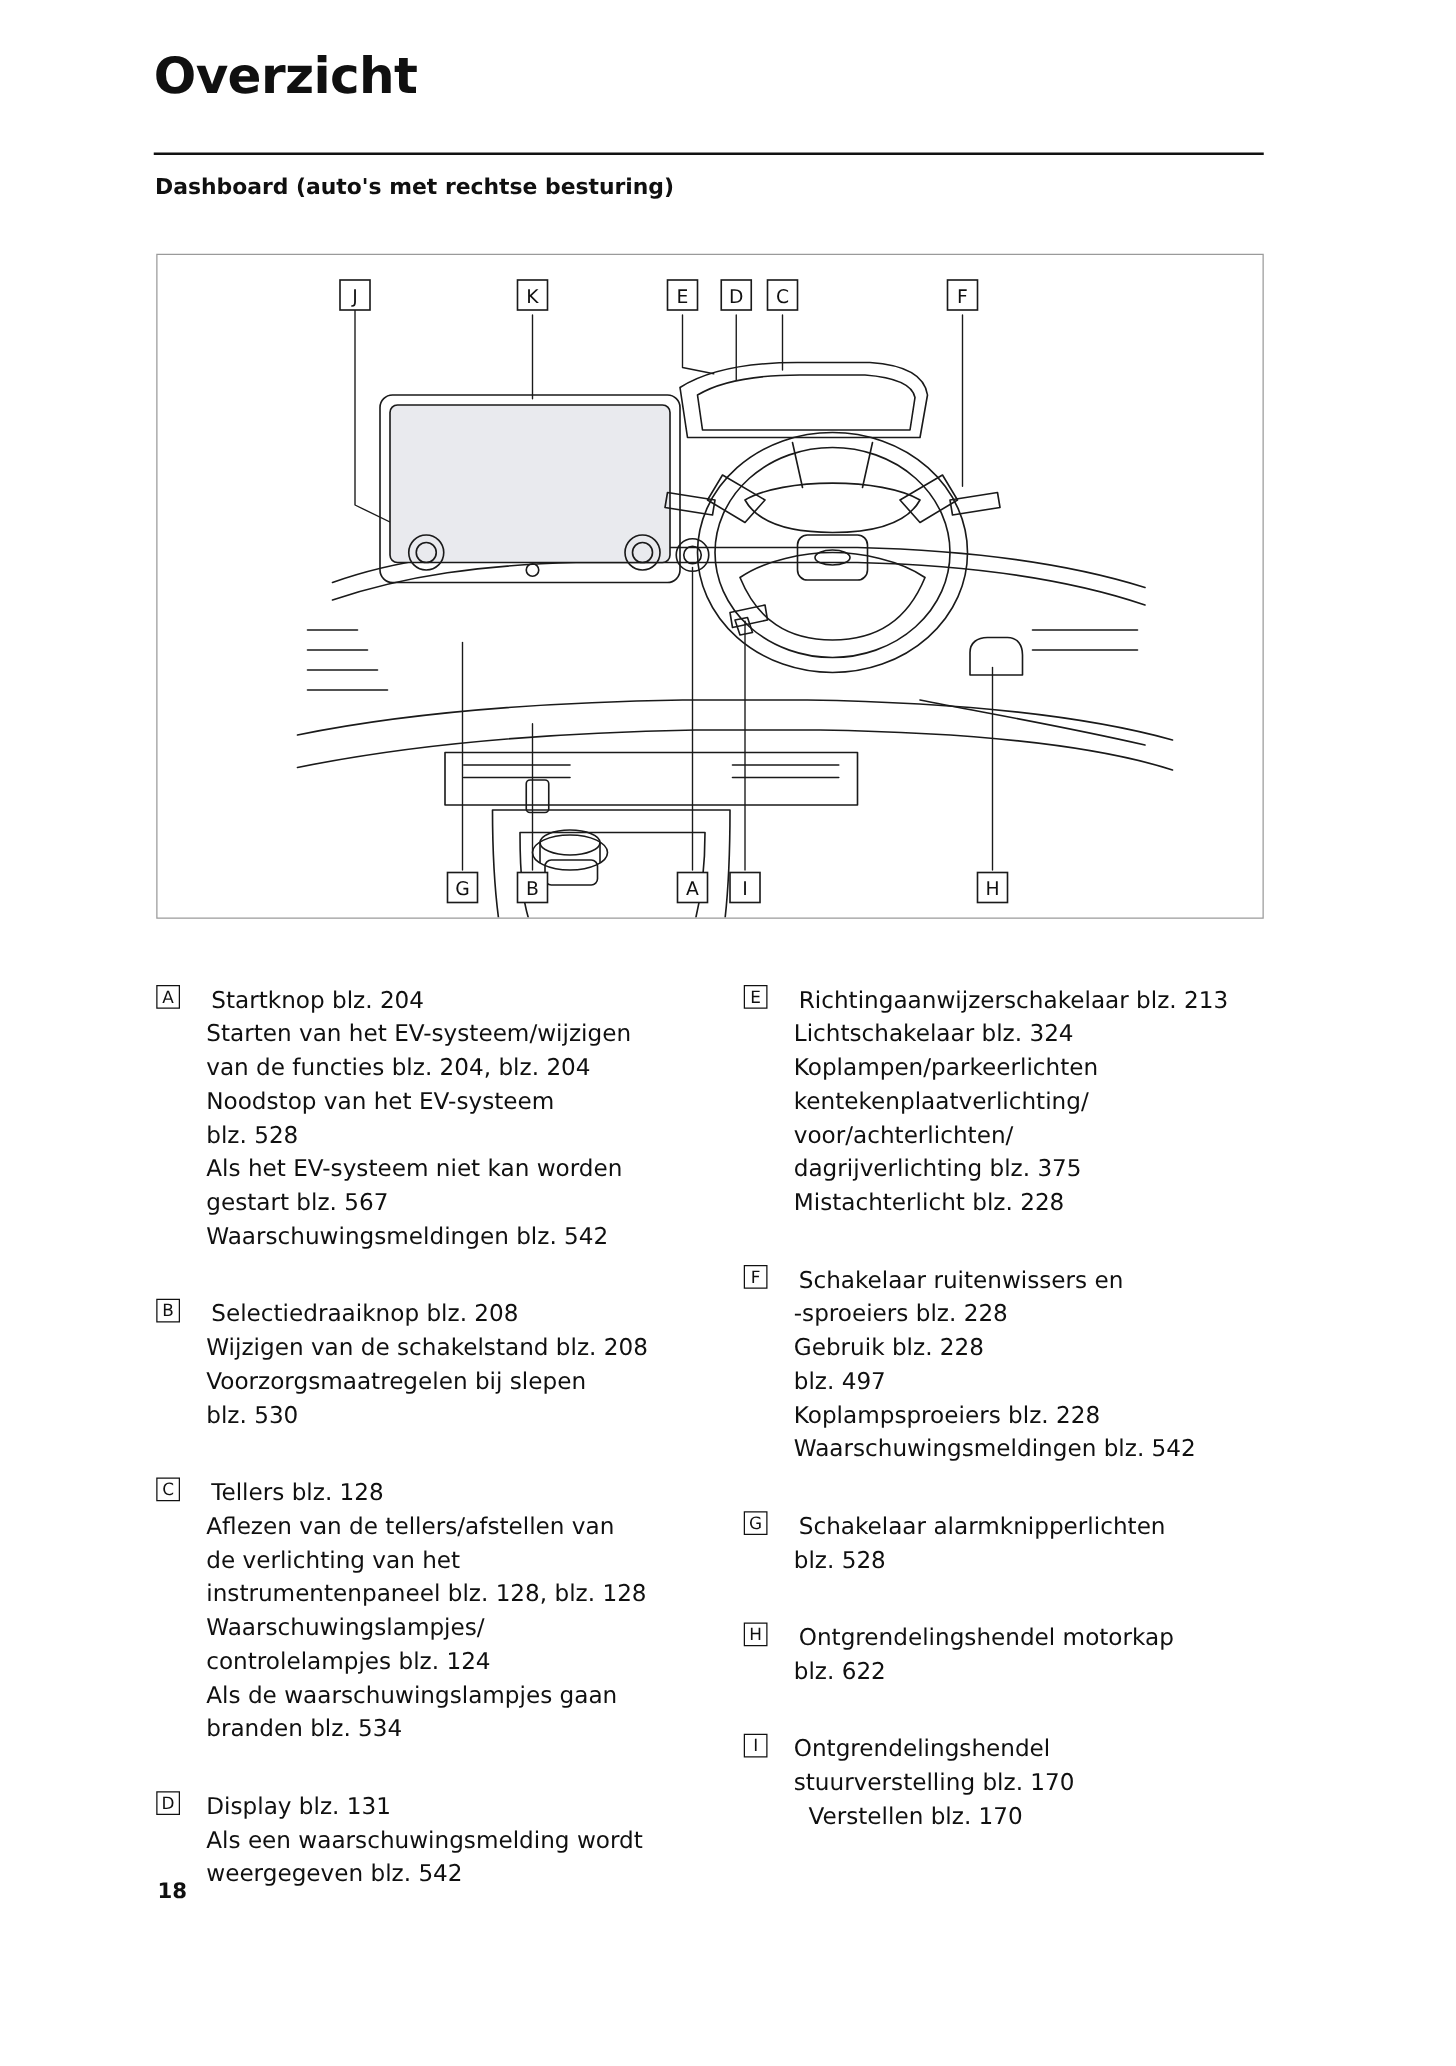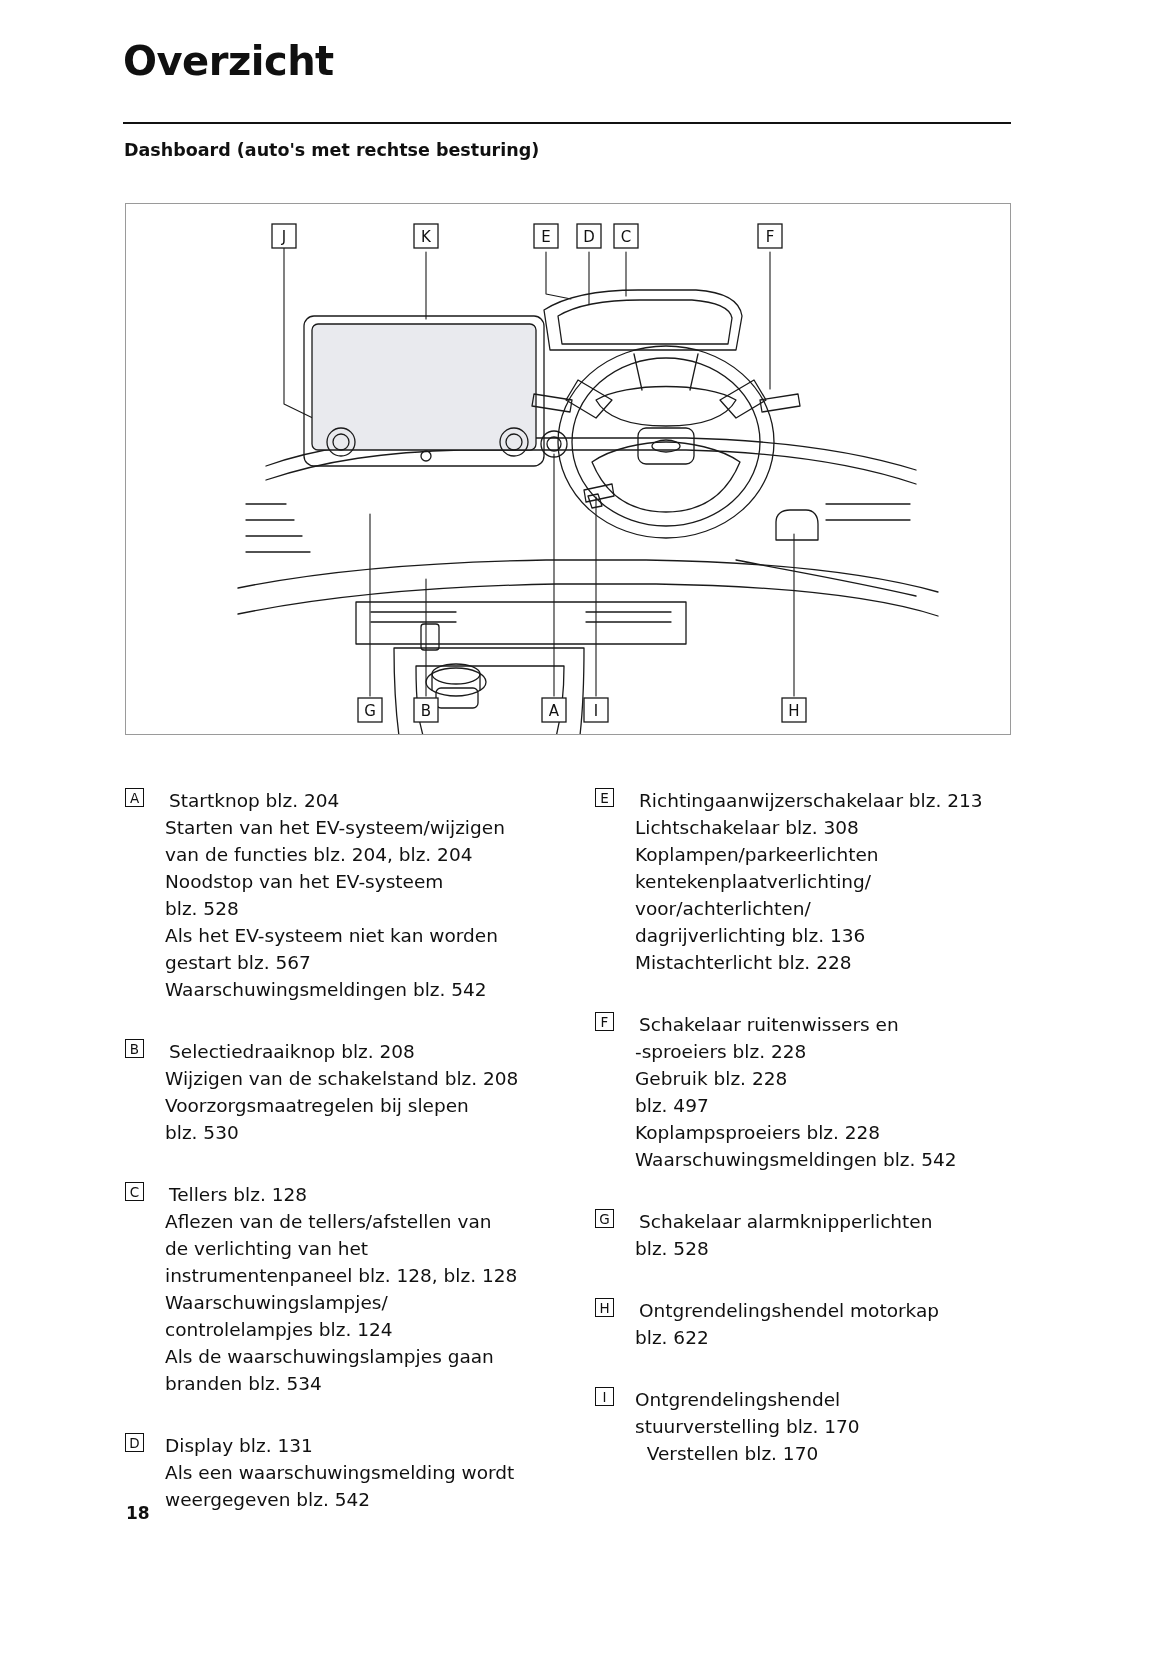--- a/index.html
+++ b/index.html
@@ -275,25 +275,25 @@
       </div>
 
     </div>
 
     <div class="col col-right">
 
       <div class="entry">
         <span class="tag">E</span>
         <div class="lines">
           <div class="first">Richtingaanwijzerschakelaar blz. 213</div>
-          <div>Lichtschakelaar blz. 308</div>
+          <div>Lichtschakelaar blz. 324</div>
           <div>Koplampen/parkeerlichten</div>
           <div>kentekenplaatverlichting/</div>
           <div>voor/achterlichten/</div>
-          <div>dagrijverlichting blz. 136</div>
+          <div>dagrijverlichting blz. 375</div>
           <div>Mistachterlicht blz. 228</div>
         </div>
       </div>
 
       <div class="entry">
         <span class="tag">F</span>
         <div class="lines">
           <div class="first">Schakelaar ruitenwissers en</div>
           <div>-sproeiers blz. 228</div>
           <div>Gebruik blz. 228</div>

